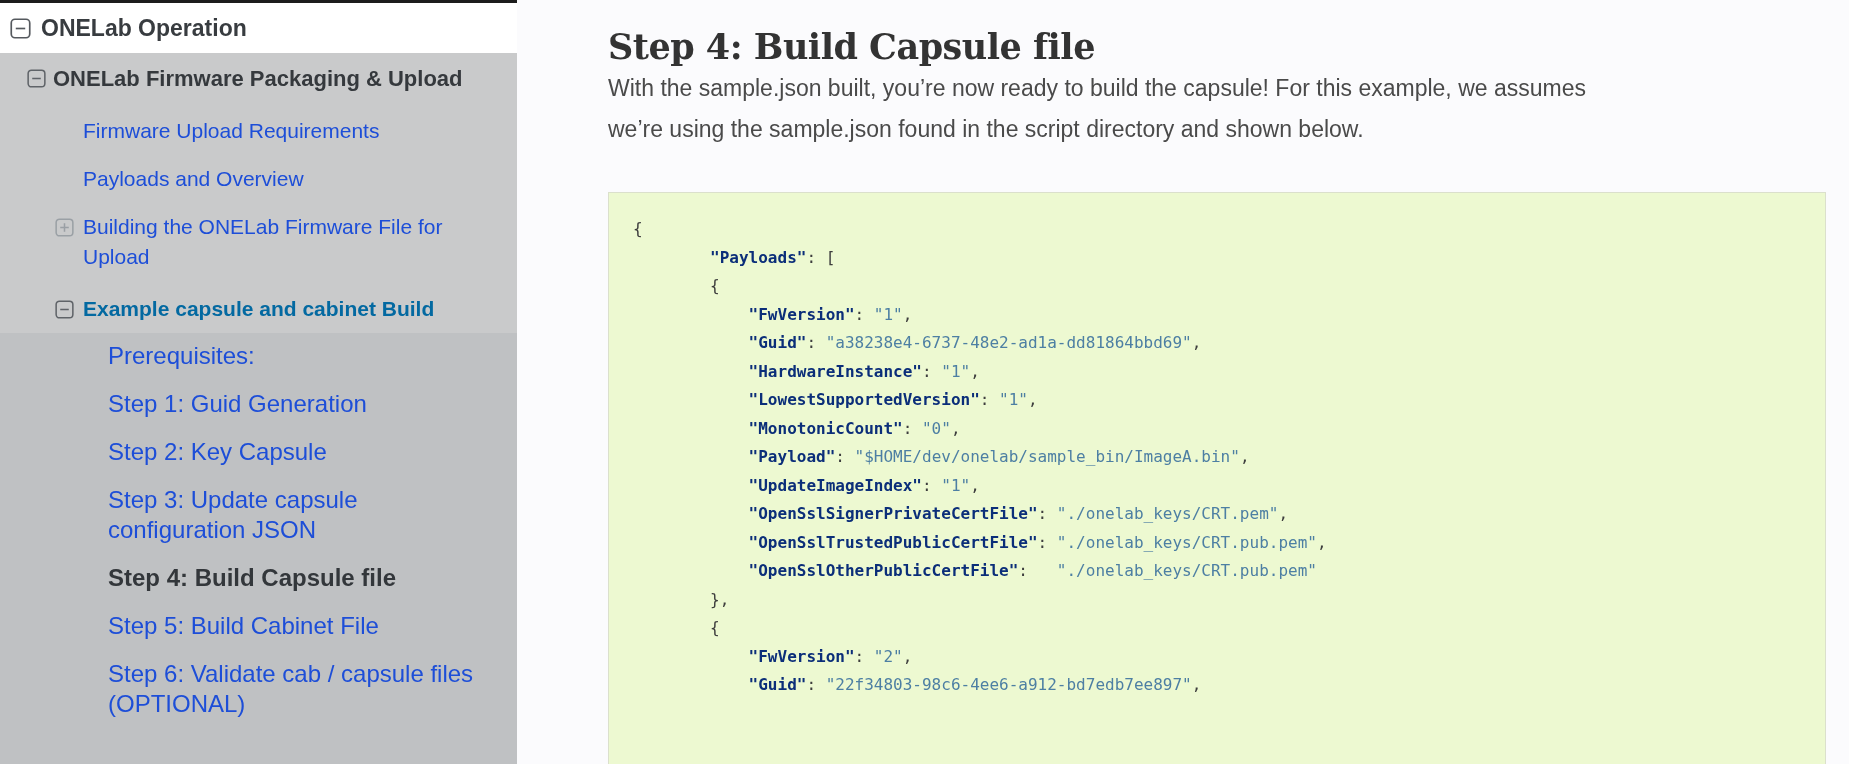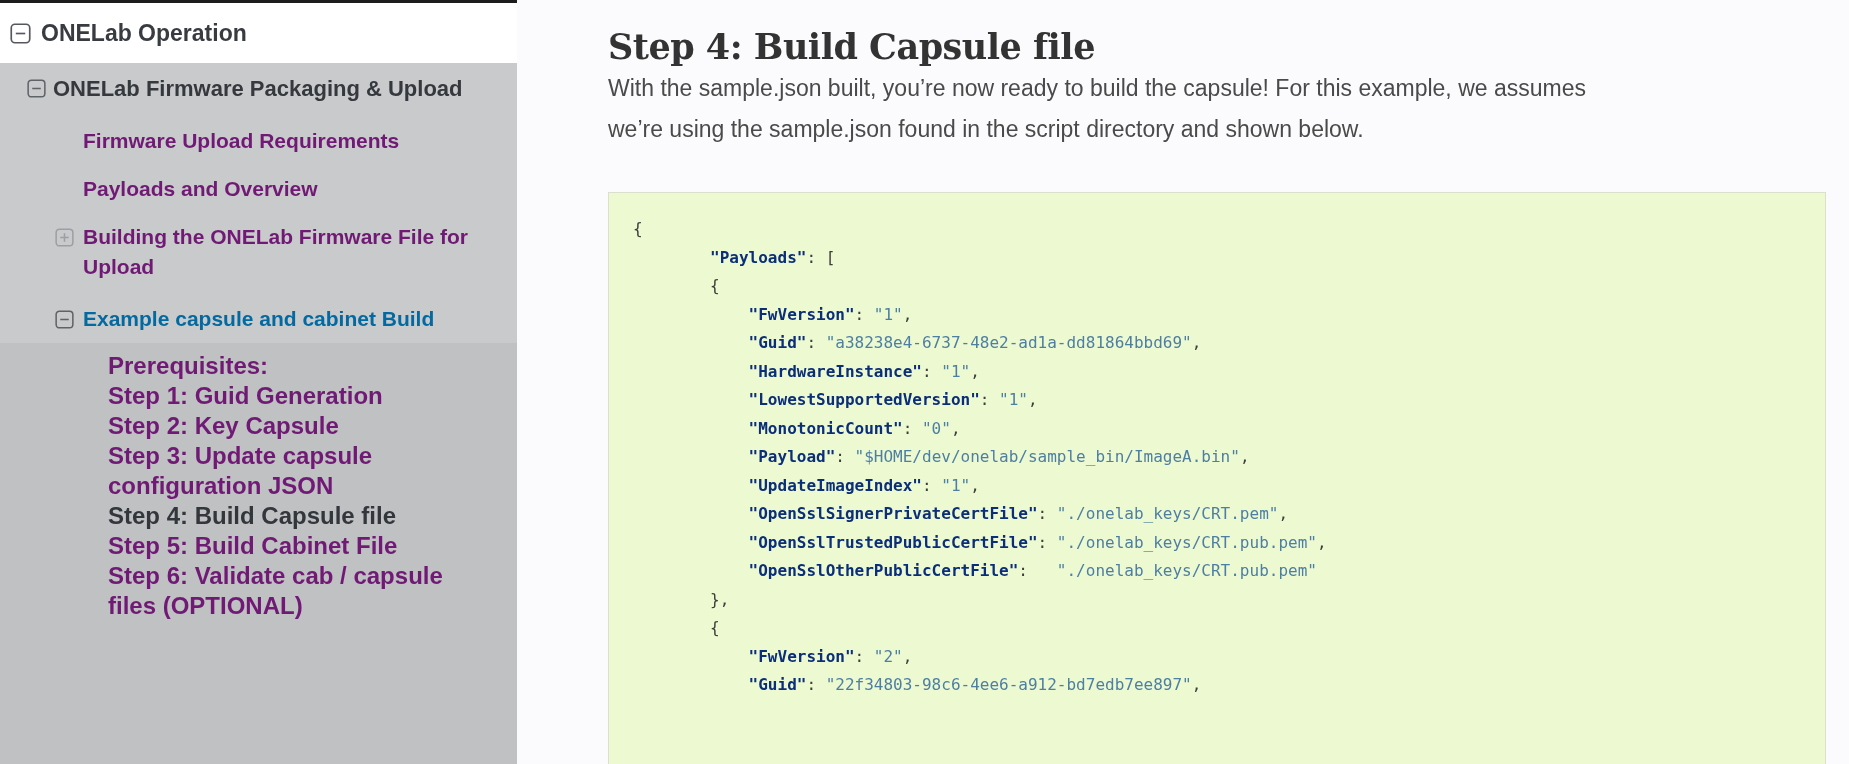--- a/index.html
+++ b/index.html
@@ -11,29 +11,29 @@
   .page{display:flex;width:1849px;height:764px;}
 
   
   aside{
     width:517px;flex:0 0 517px;height:761px;
     border-top:3px solid #1c1c1c;
     display:flex;flex-direction:column;
     background:#fff;
   }
   .sb-root{
-    height:60px;display:flex;align-items:center;gap:10px;
+    height:50px;display:flex;align-items:center;gap:10px;
     padding-left:10px;background:#ffffff;
     font-size:23px;font-weight:600;color:#383c40;cursor:pointer;
   }
   .sb-outer{
     flex:1;display:flex;flex-direction:column;
     background:#c9cacb;overflow:hidden;
   }
-  .sb-item{position:relative;line-height:30px;font-size:21px;color:#701a75;cursor:pointer;font-weight:bold;}
+  .sb-item{position:relative;line-height:30px;font-size:21px;color:#1d4ed8;cursor:pointer;}
   .sb-items .sb-item{margin-top:18px;}
   .sb-items .sb-item.header{
     margin-top:10px;font-size:22px;font-weight:bold;color:#35393d;
     line-height:31px;padding-left:53px;padding-right:40px;
   }
   .sb-items .sb-item:nth-child(2){margin-top:22px;}
   .sb-items .sb-item:nth-child(5){margin-top:22px;}
   .sb-items .sb-item.plain{padding-left:83px;padding-right:40px;}
   .sb-items .sb-item.toggled{padding-left:83px;padding-right:32px;}
   .sb-items .sb-item.subheader{
@@ -44,21 +44,21 @@
   .sb-item.toggled .tgl,.sb-item.subheader .tgl{left:55px;}
   .tgl{display:inline-flex;width:19px;height:19px;color:#5f6368;}
   .tgl.expand{color:#9aa0a5;}
   .tgl svg{width:19px;height:19px;display:block;}
   .sb-root .tgl{position:static;width:21px;height:21px;color:#55595e;}
   .sb-root .tgl svg{width:21px;height:21px;}
   .sb-inner{
     flex:1;background:#bfc1c3;margin-top:9px;padding:8px 0 0;
   }
   .sb-inner .sb-item{padding-left:108px;padding-right:40px;font-size:24px;}
-  .sb-inner .sb-item + .sb-item{}
+  .sb-inner .sb-item + .sb-item{margin-top:18px;}
   .sb-inner .sb-item.active{font-weight:bold;color:#33373b;}
 
   
   main{
     flex:1;box-sizing:border-box;height:764px;
     padding:26px 23px 0 91px;background:#fbfbfd;overflow:hidden;
   }
   h1{
     margin:0;font-family:"DejaVu Serif", serif;font-weight:bold;
     font-size:35px;line-height:42px;color:#333333;letter-spacing:-0.5px;

